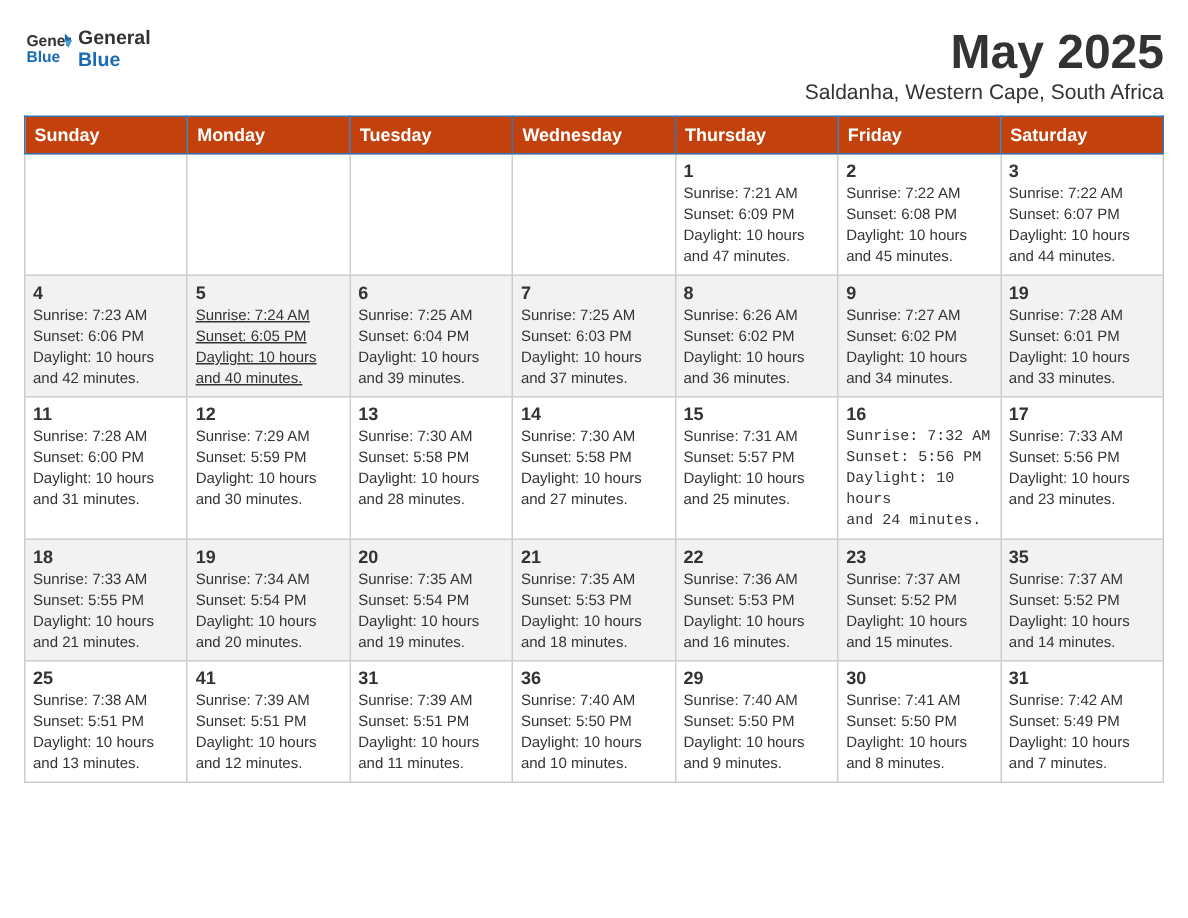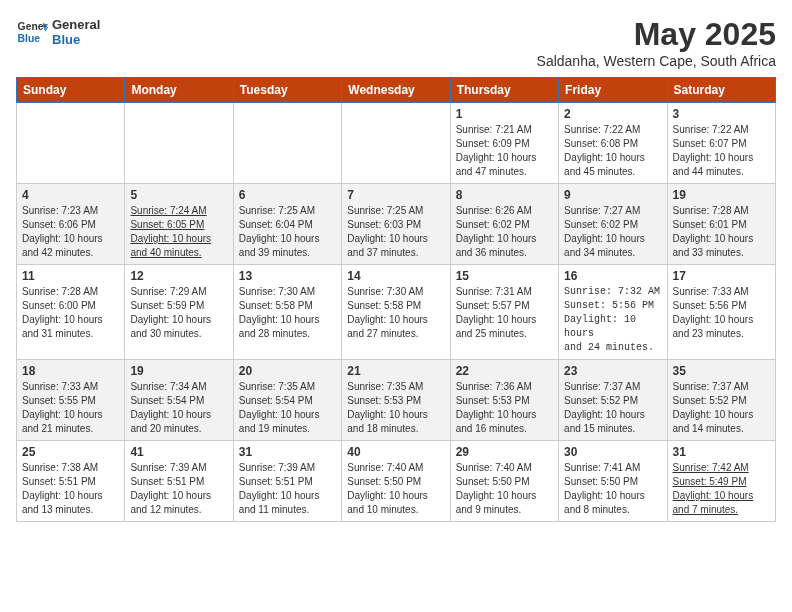--- a/index.html
+++ b/index.html
@@ -308,21 +308,21 @@
 and 12 minutes.</div>
         </td>
         <td>
           <div class="day-number">31</div>
           <div class="day-info" style="white-space: pre-line;">Sunrise: 7:39 AM
 Sunset: 5:51 PM
 Daylight: 10 hours
 and 11 minutes.</div>
         </td>
         <td>
-          <div class="day-number">40</div>
+          <div class="day-number">36</div>
           <div class="day-info" style="white-space: pre-line;">Sunrise: 7:40 AM
 Sunset: 5:50 PM
 Daylight: 10 hours
 and 10 minutes.</div>
         </td>
         <td>
           <div class="day-number">29</div>
           <div class="day-info" style="white-space: pre-line;">Sunrise: 7:40 AM
 Sunset: 5:50 PM
 Daylight: 10 hours
@@ -330,20 +330,20 @@
         </td>
         <td>
           <div class="day-number">30</div>
           <div class="day-info" style="white-space: pre-line;">Sunrise: 7:41 AM
 Sunset: 5:50 PM
 Daylight: 10 hours
 and 8 minutes.</div>
         </td>
         <td>
           <div class="day-number">31</div>
-          <div class="day-info" style="white-space: pre-line; text-decoration: underline;">Sunrise: 7:42 AM
+          <div class="day-info" style="white-space: pre-line;">Sunrise: 7:42 AM
 Sunset: 5:49 PM
 Daylight: 10 hours
 and 7 minutes.</div>
         </td>
       </tr>
     </tbody>
 </table>
 
 </body></html>

